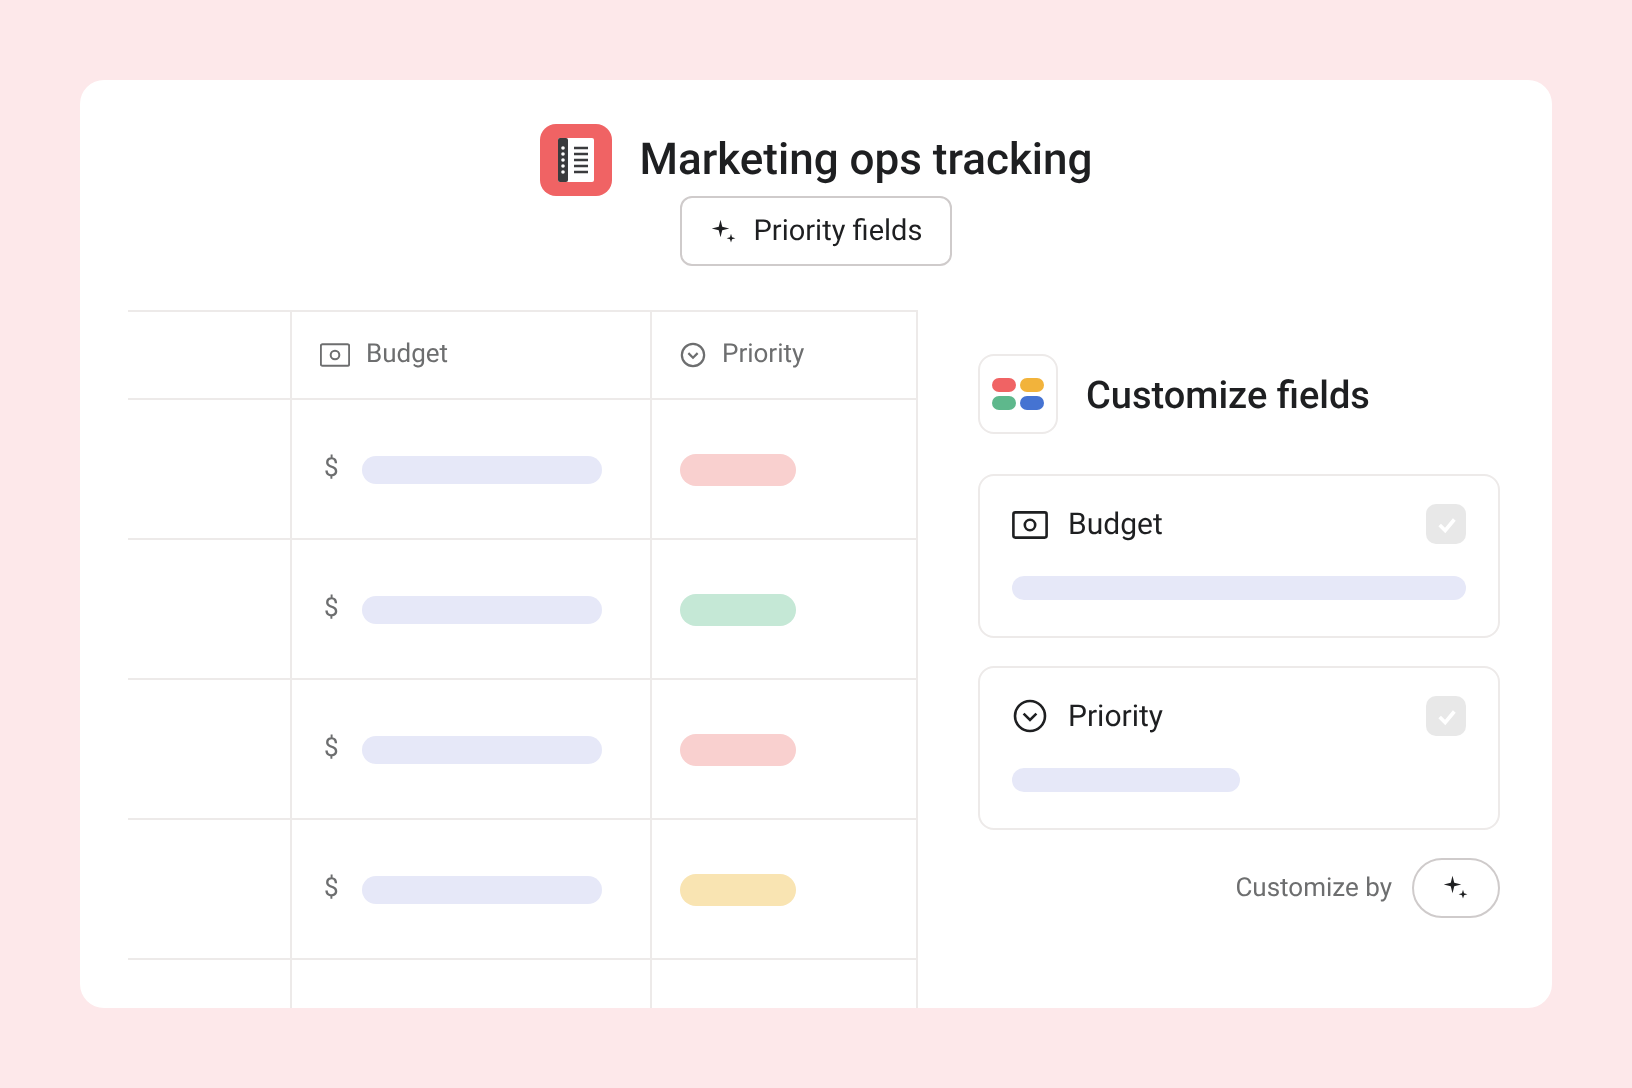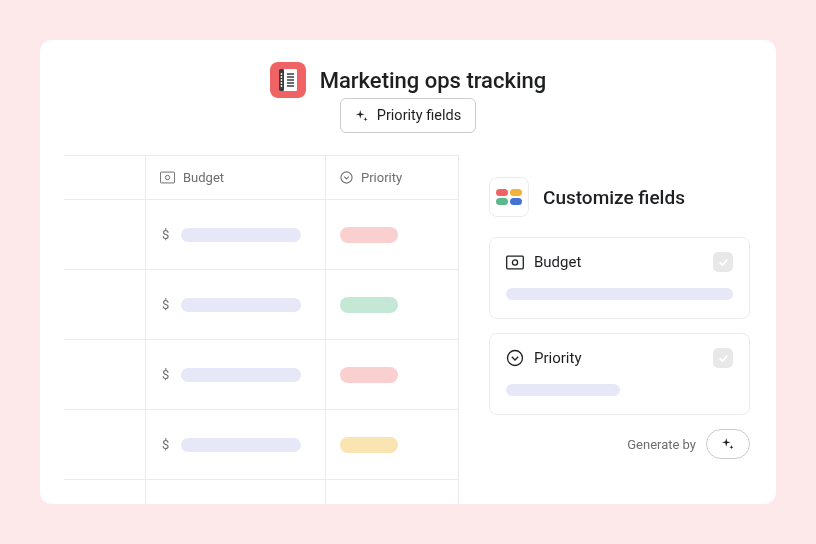--- a/index.html
+++ b/index.html
@@ -204,21 +204,21 @@
           <div class="check">
             <svg viewBox="0 0 12 12">
                 <path d="M2 6 L5 9 L10 3" fill="none" stroke="#fff" stroke-width="2"></path>
               </svg>
           </div>
         </div>
         <div class="fieldbar short"></div>
       </div>
 
       <div class="gen-by">
-        <span class="gen-label">Generate by</span>
+        <span class="gen-label">Customize by</span>
         <div class="gen-badge">
           <svg class="sparkle" viewBox="0 0 16 16">
             <path d="M6 1 L7 5 L11 6 L7 7 L6 11 L5 7 L1 6 L5 5 Z" fill="#1e1f21"></path>
             <path d="M12 9 L12.6 11 L14.5 11.6 L12.6 12.2 L12 14 L11.4 12.2 L9.5 11.6 L11.4 11 Z" fill="#1e1f21"></path>
           </svg>
         </div>
       </div>
 
     </div>
   </div>

